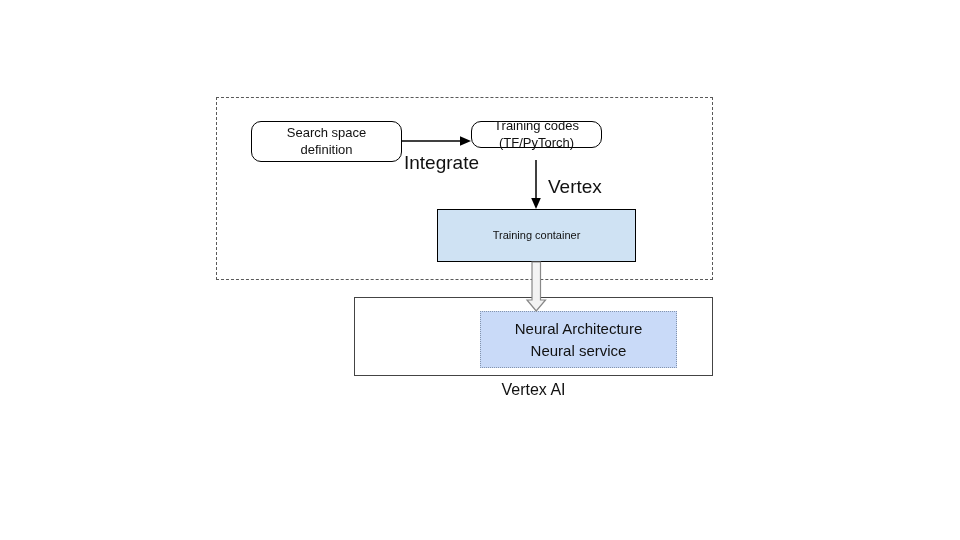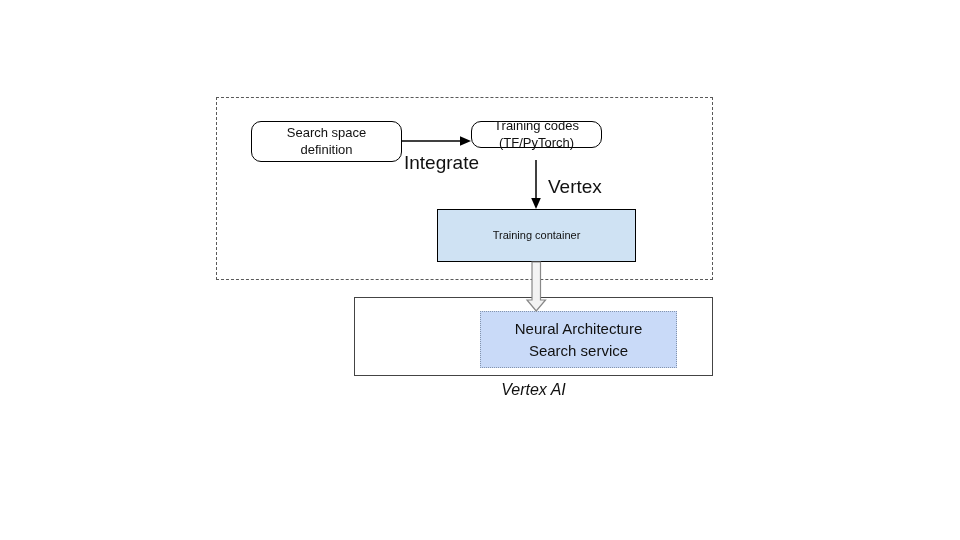--- a/index.html
+++ b/index.html
@@ -52,21 +52,21 @@
     background:var(--nas-fill);border:1px dotted var(--nas-border);
     font-size:15px;line-height:1.45;margin-left:42px;
   }
   .edge-label{
     position:absolute;z-index:4;font-size:19px;white-space:nowrap;
   }
   #integrate-label{left:404px;top:152px;}
   #build-label{left:548px;top:176px;}
   #vertex-label{
     position:absolute;left:354px;top:381px;width:359px;
-    text-align:center;font-size:16px;z-index:3;font-style:italic;
+    text-align:center;font-size:16px;z-index:3;
   }
   .edge-line{stroke:#000000;stroke-width:1.5;}
   .edge-head{fill:#000000;stroke:none;}
   .thick-arrow{fill:var(--thick-fill);stroke:var(--thick-stroke);stroke-width:1.2;}
 </style>
 </head>
 <body>
 
 <div class="canvas">
 
@@ -88,21 +88,21 @@
 
   <div class="node" id="training-container">
     <div class="label">Training container</div>
   </div>
 
   <div class="group vertex"></div>
 
   <div class="node" id="nas-service">
     <div class="label">
       <span>Neural Architecture</span><br>
-      <span>Search service</span>
+      <span>Neural service</span>
     </div>
   </div>
 
   <div id="vertex-label">Vertex AI</div>
 
   <div class="edge-label" id="integrate-label">Integrate</div>
   <div class="edge-label" id="build-label">Vertex</div>
 
   <svg class="overlay" width="960" height="540" viewBox="0 0 960 540">
     <g>

